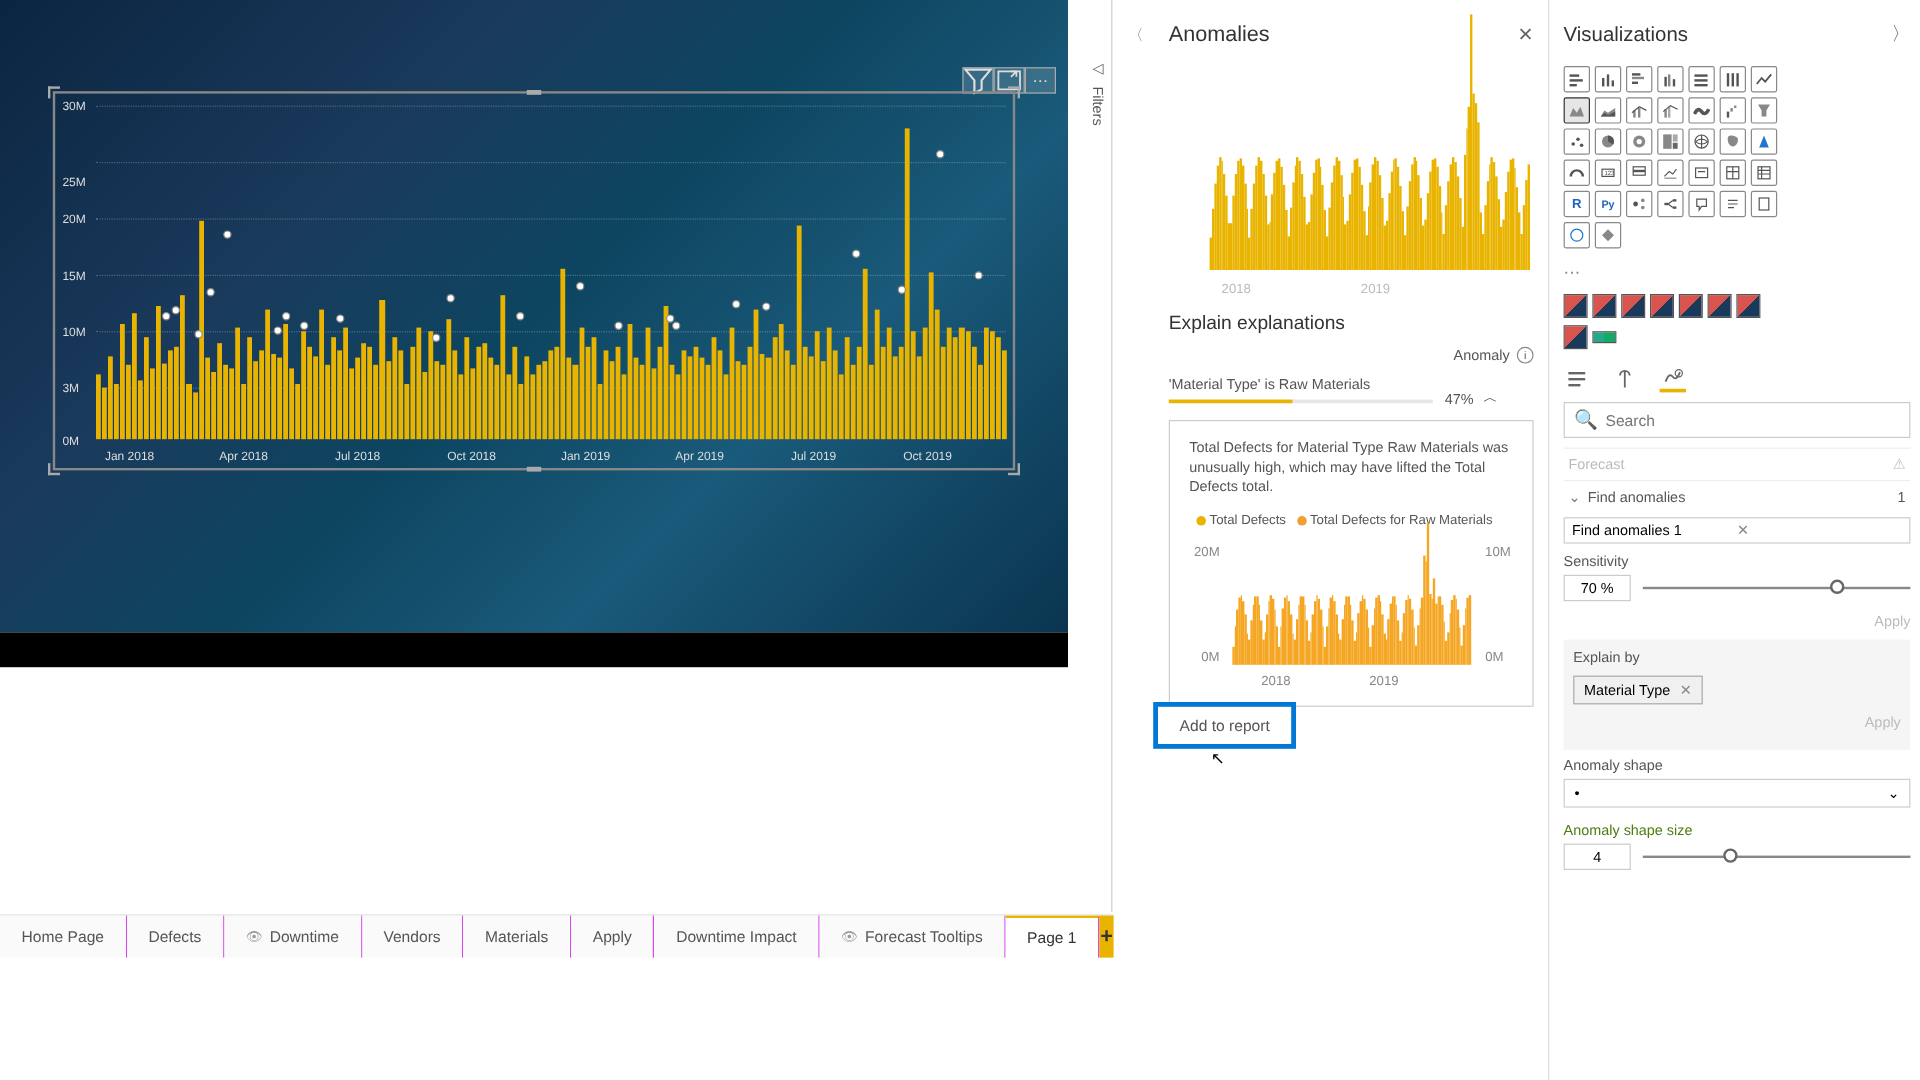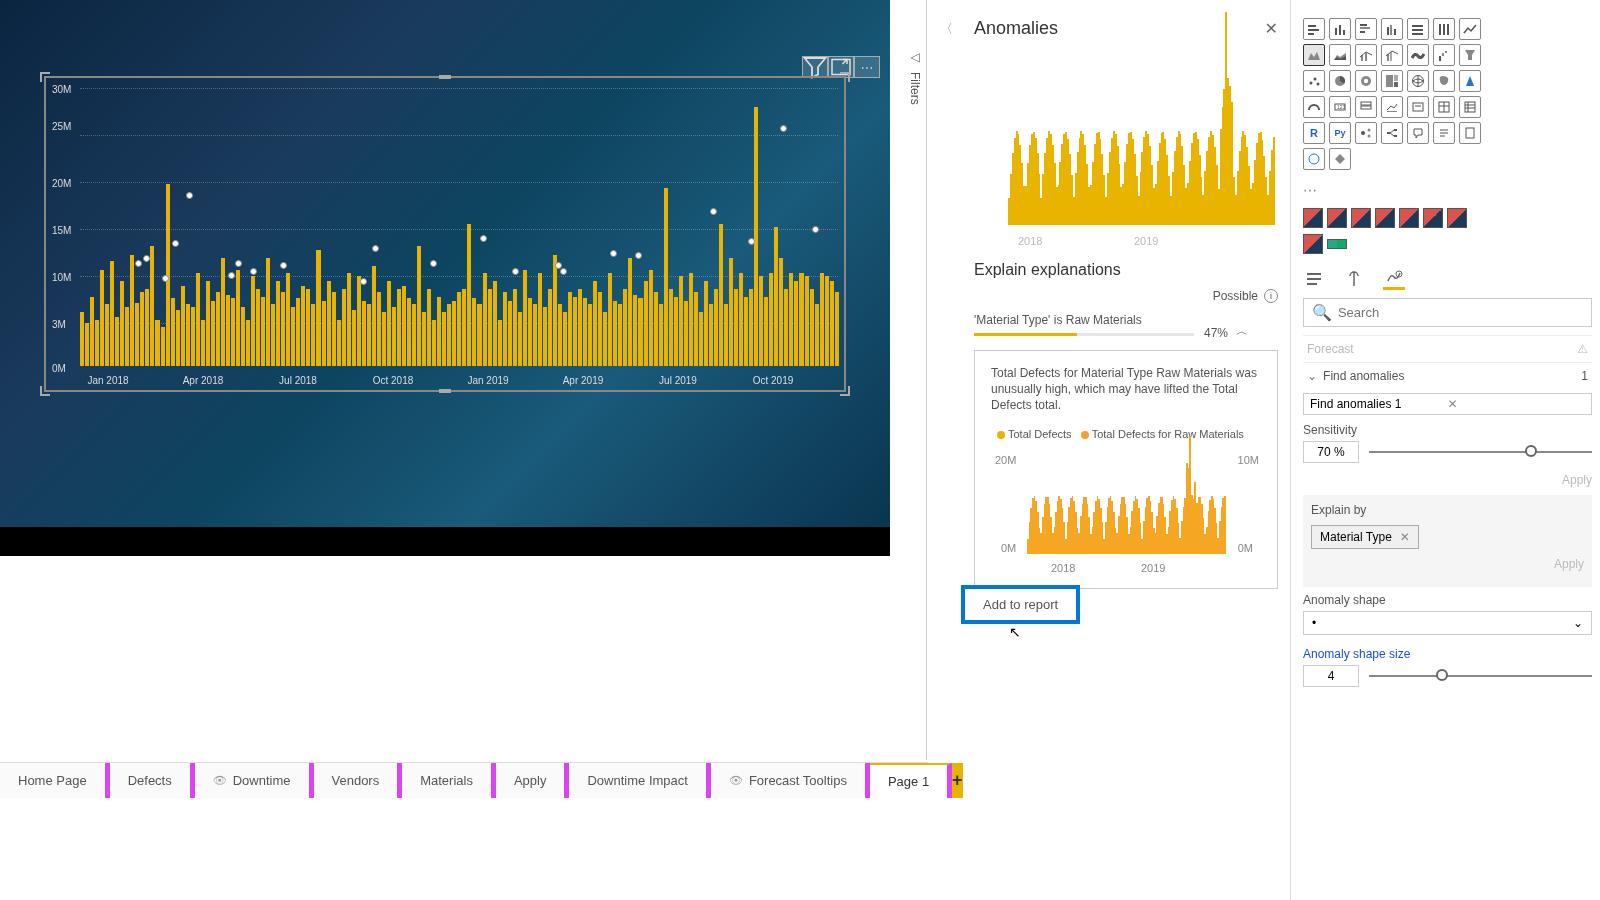--- a/index.html
+++ b/index.html
@@ -113,21 +113,21 @@
 
 .apply-link { text-align:right; color:#bbb; font-size:12px; margin-bottom:8px; }
 
 .field-chip { display:inline-flex; align-items:center; gap:8px; border:1px solid #aaa; background:#f0f0f0; padding:4px 8px; font-size:12px; margin:4px 0 8px; }
 .field-chip .x { color:#888; cursor:pointer; }
 
 .dropdown { border:1px solid #ccc; padding:4px 8px; font-size:12px; display:flex; justify-content:space-between; align-items:center; margin:4px 0 12px; }
 
 
 .page-tabs { position:absolute; left:0; bottom:100px; right:672px; height:36px; display:flex; align-items:stretch; border-top:1px solid #ddd; top:762px; }
-.page-tab { padding:0 18px; display:flex; align-items:center; gap:6px; font-size:13px; color:#555; border-right:5px solid #d946ef; cursor:pointer; background:#fafafa; white-space:nowrap;justify-content:flex-end; }
+.page-tab { padding:0 18px; display:flex; align-items:center; gap:6px; font-size:13px; color:#555; border-right:1px solid #d946ef; cursor:pointer; background:#fafafa; white-space:nowrap;justify-content:flex-end; }
 .page-tab.active { background:#fff; border-top:2px solid #e8b400; color:#333; }
 .add-page { width:36px; background:#e8b400; display:flex; align-items:center; justify-content:center; color:#333; font-size:18px; font-weight:bold; cursor:pointer; }
 .tab-icon-sm { font-size:11px; color:#999; }
 
 .anom-left-arrow { position:absolute; left:940px; top:20px; color:#888; font-size:13px; cursor:pointer; }
 </style>
 </head>
 <body>
 
 <div class="canvas-area">
@@ -160,21 +160,21 @@
 
   <div class="main-chart">
     <div class="gridline" style="top:8px"></div>
     <div class="gridline" style="top:55px"></div>
     <div class="gridline" style="top:102px"></div>
     <div class="gridline" style="top:149px"></div>
     <div class="gridline" style="top:196px"></div>
     <div class="gridline" style="top:243px"></div>
 
     <div class="y-label" style="top:4px">30M</div>
-    <div class="y-label" style="top:41px">25M</div>
+    <div class="y-label" style="top:67px">25M</div>
     <div class="y-label" style="top:98px">20M</div>
     <div class="y-label" style="top:145px">15M</div>
     <div class="y-label" style="top:192px">10M</div>
     <div class="y-label" style="top:239px">3M</div>
     <div class="y-label" style="top:283px">0M</div>
 
     <div class="x-label" style="left:60px">Jan 2018</div>
     <div class="x-label" style="left:155px">Apr 2018</div>
     <div class="x-label" style="left:250px">Jul 2018</div>
     <div class="x-label" style="left:345px">Oct 2018</div>
@@ -519,21 +519,21 @@
         <div class="mini-bar" style="height: 55.6763%;"></div>
         <div class="mini-bar" style="height: 65.9299%;"></div>
       </div>
     <div class="mini-xlabel" style="left:44px">2018</div>
     <div class="mini-xlabel" style="left:160px">2019</div>
   </div>
 
 
   <div class="expl-title">Explain explanations</div>
   <div class="strength-row">
-    <span>Possible</span>
+    <span>Anomaly</span>
     <span class="info-circle">i</span>
   </div>
 
   <div class="expl-item">'Material Type' is Raw Materials</div>
   <div class="strength-bar" style="width:220px">
     <div class="strength-fill" style="width:47%"></div>
     <span class="strength-pct">47%</span>
     <span class="expand-up">︿</span>
   </div>
 
@@ -672,20 +672,24 @@
         </div>
       <div class="mini2-xlabel" style="left:60px">2018</div>
       <div class="mini2-xlabel" style="left:150px">2019</div>
     </div>
     <div class="add-report-btn">Add to report</div>
     <div class="cursor-icon">↖</div>
   </div>
 </div>
 
 <div class="viz-panel">
+  <div class="viz-header">
+    <div class="viz-title">Visualizations</div>
+    <div class="viz-chevron">〉</div>
+  </div>
 
   <div class="viz-grid">
     <div class="viz-icon">
         <svg viewBox="0 0 14 14">
           <rect x="1" y="3" width="8" height="2" fill="#555"></rect>
           <rect x="1" y="7" width="11" height="2" fill="#555"></rect>
           <rect x="1" y="11" width="6" height="2" fill="#555"></rect>
         </svg>
       </div>
     <div class="viz-icon">
@@ -986,21 +990,21 @@
     </div>
     <div class="apply-link">Apply</div>
   </div>
 
   <div style="font-size:12px;color:#555;margin:6px 0 2px">Anomaly shape</div>
   <div class="dropdown">
     <span>•</span>
     <span>⌄</span>
   </div>
 
-  <div style="font-size:12px;color:#1d4ed8;margin:2px 0 2px">Anomaly shape size</div>
+  <div style="font-size:12px;color:#4d7c0f;margin:2px 0 2px">Anomaly shape size</div>
   <div class="sens-row">
     <div class="sens-box">4</div>
     <div class="slider">
         <div class="slider-thumb" style="left:30%"></div>
       </div>
   </div>
 </div>
 
 <div class="page-tabs">
   <div class="page-tab">

